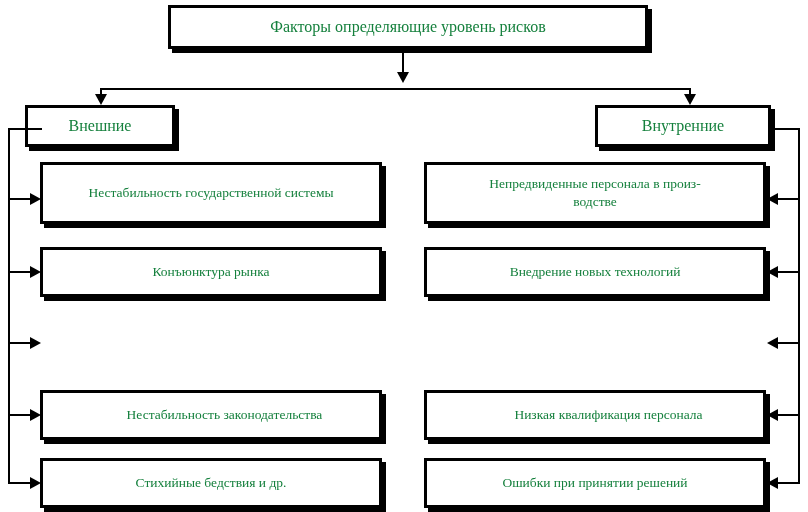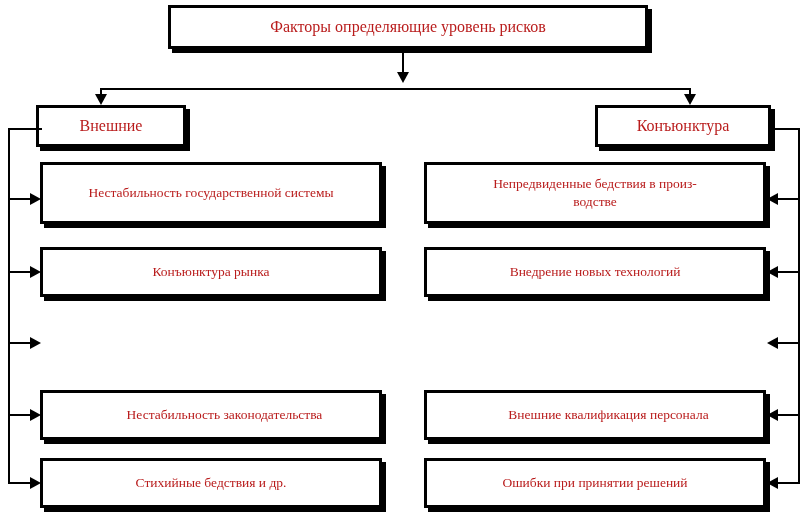--- a/index.html
+++ b/index.html
@@ -8,21 +8,21 @@
     padding: 0;
     background: #ffffff;
   }
   #canvas {
     position: relative;
     width: 808px;
     height: 512px;
     background: #ffffff;
     overflow: hidden;
     font-family: "Liberation Serif", "DejaVu Serif", serif;
-    color: #b91c1c;
+    color: #15803d;
   }
 
   
   .node {
     position: absolute;
     box-sizing: border-box;
     background: #ffffff;
     border: 3px solid #000000;
     box-shadow: 4px 4px 0 0 #000000;
     display: flex;
@@ -44,21 +44,21 @@
     width: 480px;
     height: 44px;
     font-size: 16px;
   }
 
   
   .category {
     height: 42px;
     font-size: 16px;
   }
-  #cat-external { left: 36px;  top: 105px; width: 150px; }
+  #cat-external { left: 25px;  top: 105px; width: 150px; }
   #cat-internal { left: 595px; top: 105px; width: 176px; }
 
   
   .item {
     font-size: 13.5px;
   }
   .col-left  { left: 40px;  width: 342px; }
   .col-right { left: 424px; width: 342px; }
 
   .row-0 { top: 162px; height: 62px; }
@@ -117,21 +117,21 @@
   <div class="arrow arrow-down" style="left:95px; top:94px;"></div>
 
   <div class="line-v" style="left:689px; top:88px; height:8px;"></div>
   <div class="arrow arrow-down" style="left:684px; top:94px;"></div>
 
   <div class="node category" id="cat-external">
     <span class="label">Внешние</span>
   </div>
 
   <div class="node category" id="cat-internal">
-    <span class="label">Конъюнктура</span>
+    <span class="label">Внутренние</span>
   </div>
 
   <div class="line-h" style="left:8px; top:128px; width:34px;"></div>
 
   <div class="line-v" style="left:8px; top:128px; height:356px;"></div>
 
   <div class="line-h" style="left:8px; top:198px; width:24px;"></div>
   <div class="arrow arrow-right" style="left:30px; top:193px;"></div>
 
   <div class="line-h" style="left:8px; top:271px; width:24px;"></div>
@@ -171,26 +171,26 @@
     <span class="label">Нестабильность государственной системы</span>
   </div>
   <div class="node item col-left row-3">
     <span class="label">Нестабильность законодательства</span>
   </div>
   <div class="node item col-left row-4">
     <span class="label">Стихийные бедствия и др.</span>
   </div>
 
   <div class="node item col-right row-0">
-    <span class="label">Непредвиденные бедствия в произ-
+    <span class="label">Непредвиденные персонала в произ-
 водстве</span>
   </div>
   <div class="node item col-right row-1">
     <span class="label">Внедрение новых технологий</span>
   </div>
   <div class="node item col-right row-3">
-    <span class="label">Внешние квалификация персонала</span>
+    <span class="label">Низкая квалификация персонала</span>
   </div>
   <div class="node item col-right row-4">
     <span class="label">Ошибки при принятии решений</span>
   </div>
 
 </div>
 
 </body></html>

